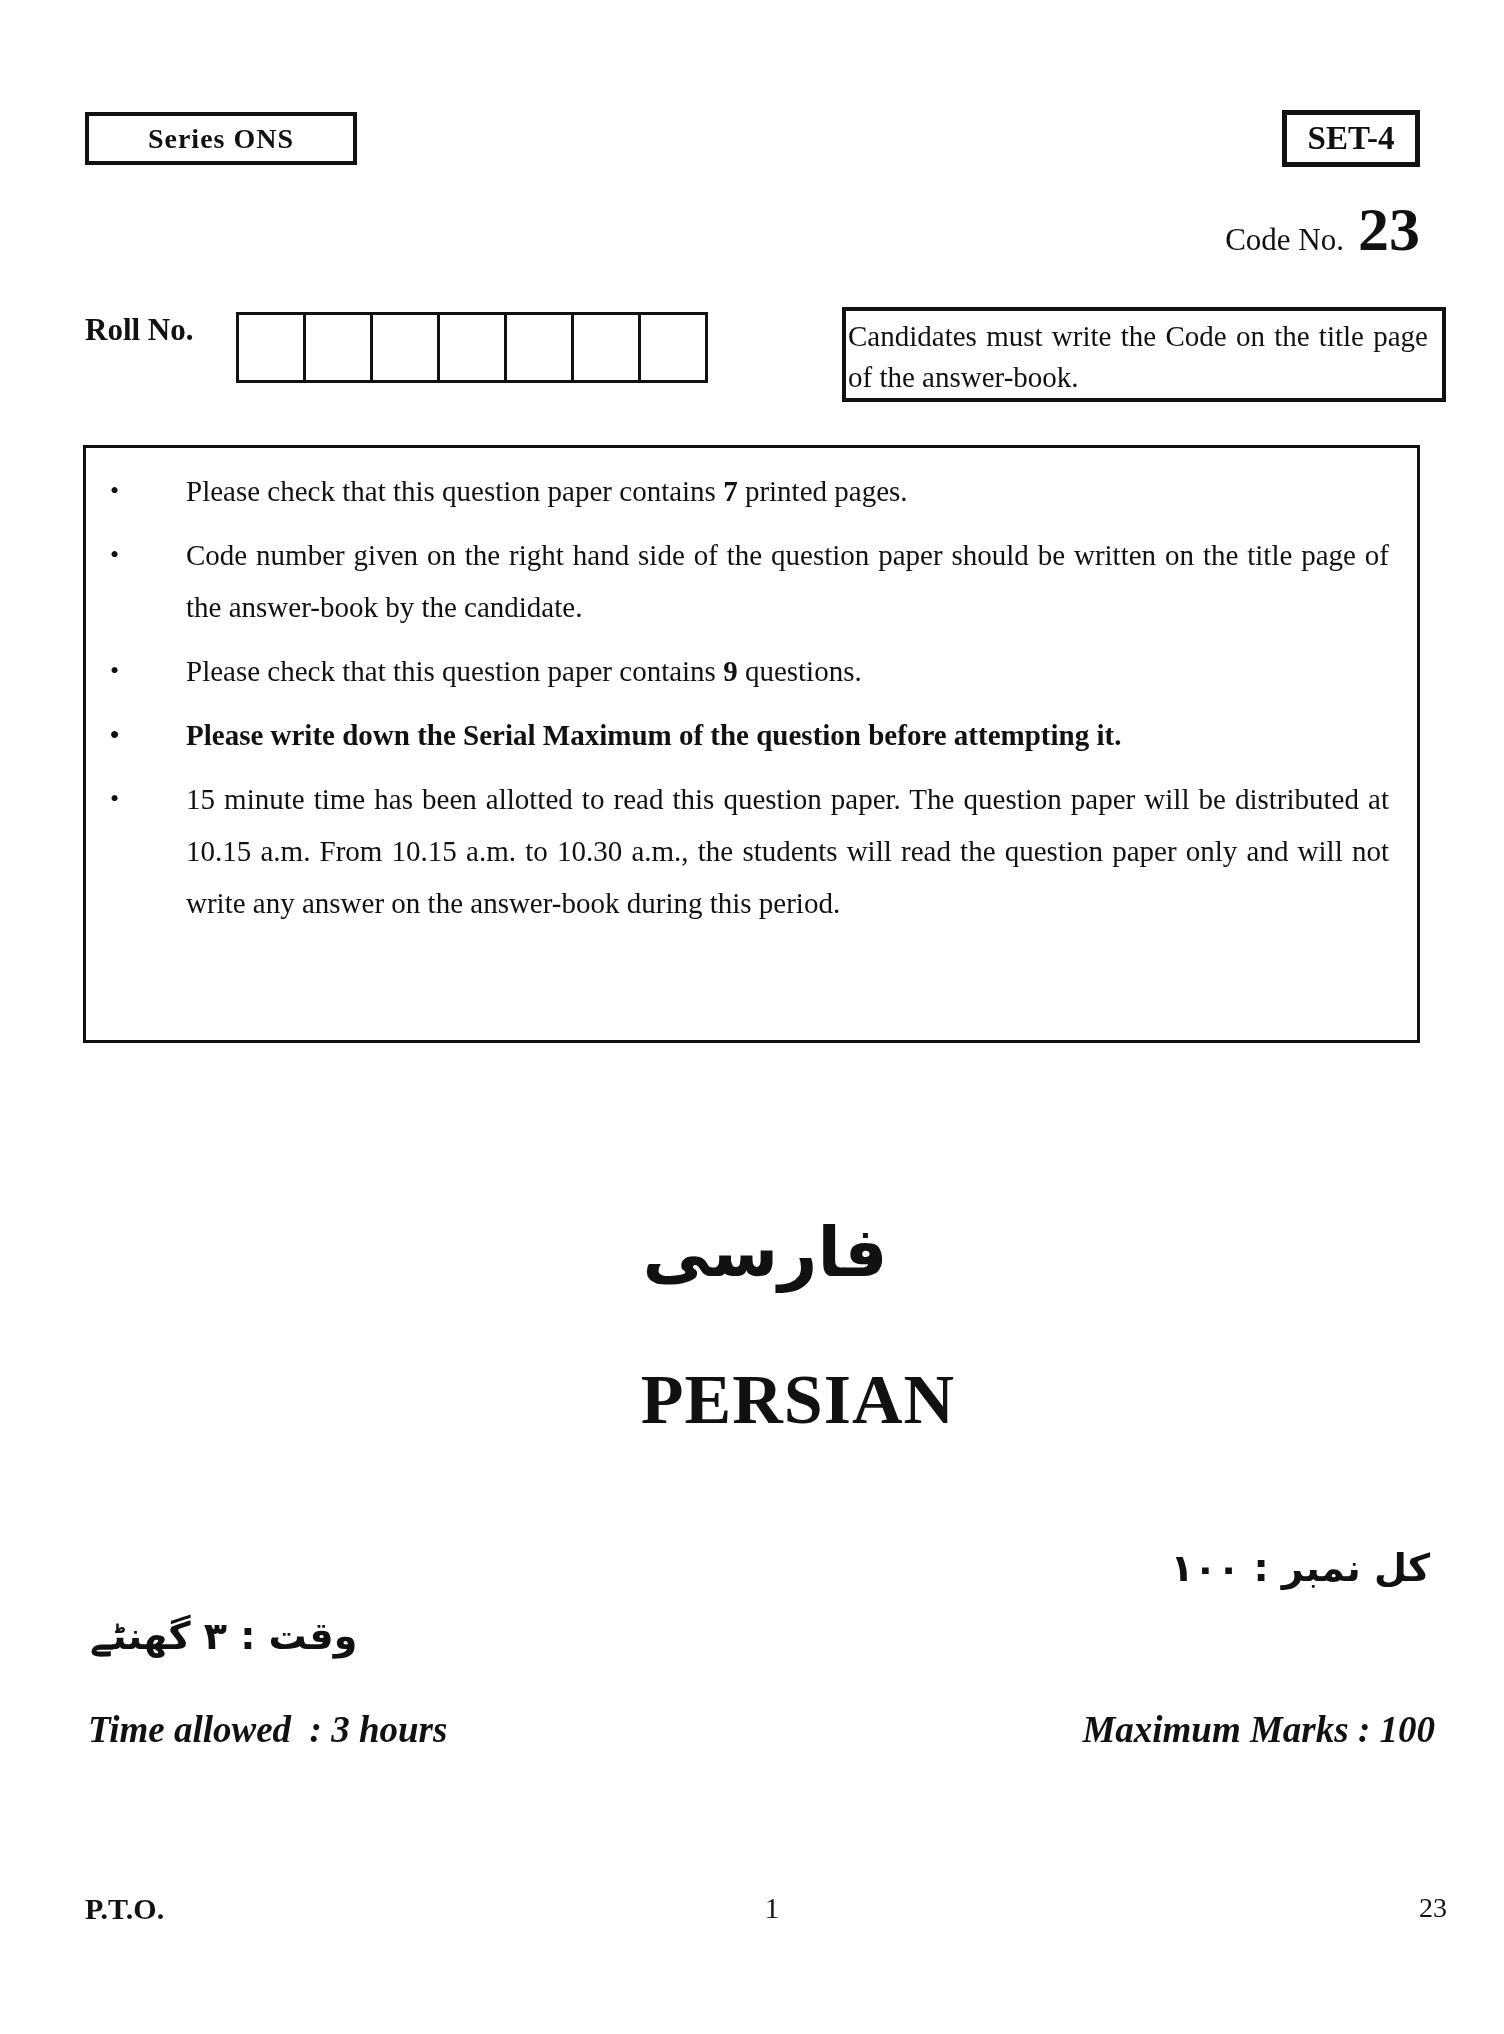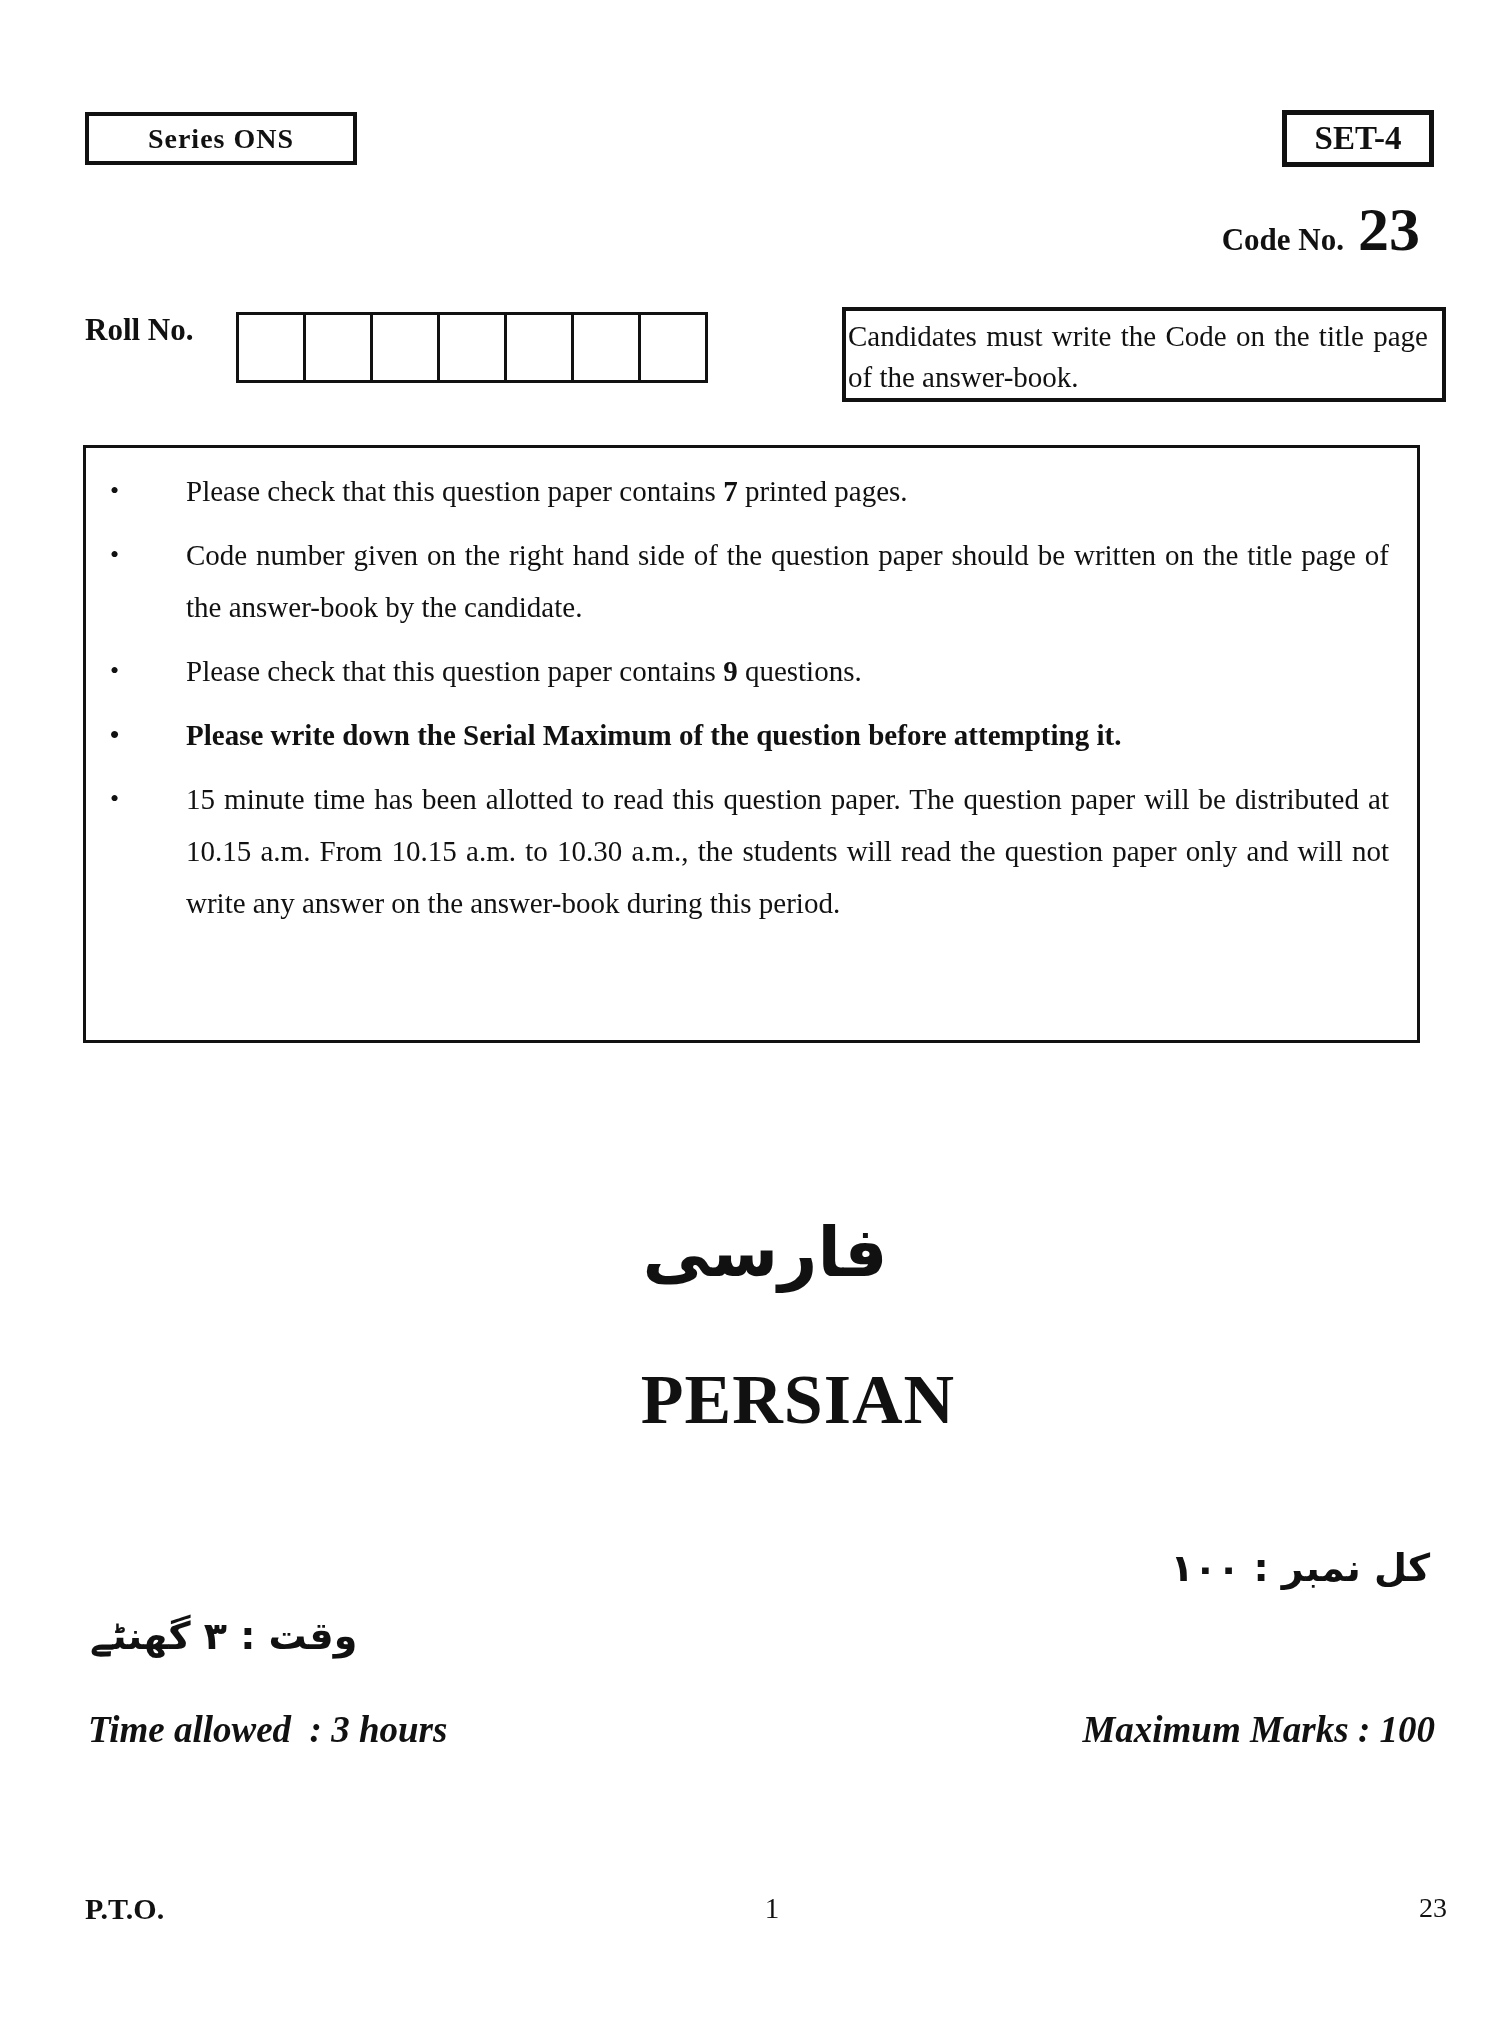--- a/index.html
+++ b/index.html
@@ -14,30 +14,30 @@
   
   .series-box{
     position:absolute;left:85px;top:112px;
     width:272px;height:53px;
     border:4px solid #111;box-sizing:border-box;
     display:flex;align-items:center;justify-content:center;
     font-size:28px;font-weight:bold;letter-spacing:1px;
   }
   .set-box{
     position:absolute;left:1282px;top:110px;
-    width:152px;height:57px;
+    width:138px;height:57px;
     border:5px solid #111;box-sizing:border-box;
     display:flex;align-items:center;justify-content:center;
     font-size:33px;font-weight:bold;
   }
   .code-line{
     position:absolute;top:198px;right:84px;
     display:flex;align-items:baseline;gap:14px;
   }
-  .code-label{font-size:31px;font-weight:bold;margin-left:36px;}
+  .code-label{font-size:31px;font-weight:normal;margin-left:36px;}
   .code-number{font-size:62px;font-weight:bold;line-height:1;}
   
   .roll-label{
     position:absolute;left:85px;top:312px;
     font-size:31px;font-weight:bold;
   }
   .roll-grid{
     position:absolute;left:236px;top:312px;
     display:flex;
   }

